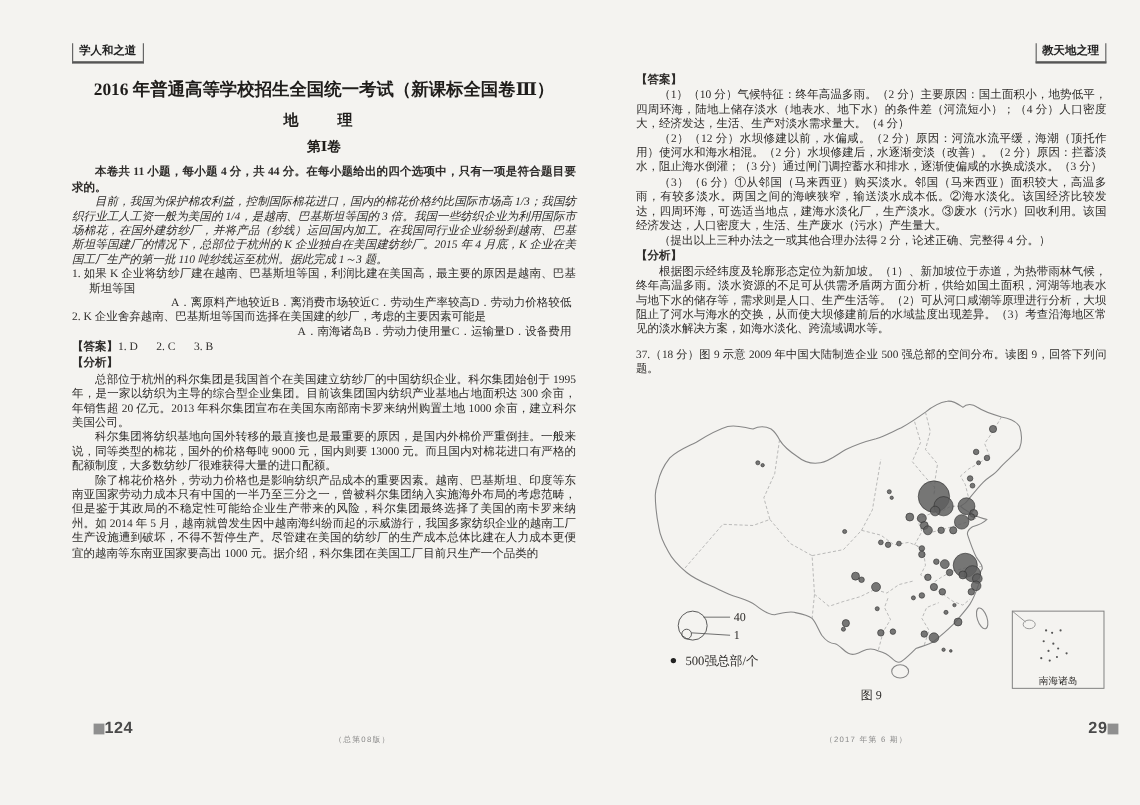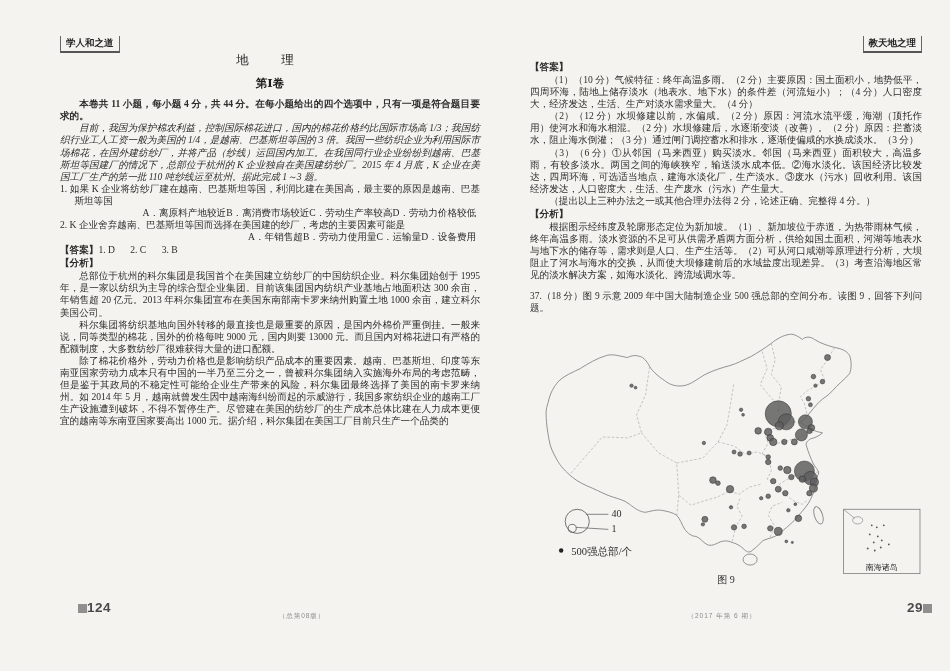--- a/index.html
+++ b/index.html
@@ -15,21 +15,21 @@
   .page-right{left:530px;width:392px;}
   .header-tab{
     display:inline-block;
     font-family:"Liberation Sans","DejaVu Sans",sans-serif;
     font-size:9.5px;font-weight:bold;color:#222;
     border-left:1px solid #666;border-right:1px solid #666;border-bottom:2px solid #555;
     padding:1px 5px 2px;
   }
   .tab-row-right{text-align:right;}
   .title{text-align:center;font-size:14.5px;font-weight:bold;margin:13px 0 9px;color:#1f1d1b;}
-  .subject{text-align:center;font-size:12.5px;font-weight:normal;letter-spacing:10px;margin-bottom:7px;color:#1f1d1b;}
+  .subject{text-align:center;font-size:12.5px;font-weight:bold;letter-spacing:10px;margin-bottom:7px;color:#1f1d1b;}
   .section{text-align:center;font-size:11.5px;font-weight:bold;margin-bottom:8px;color:#1f1d1b;}
   .para{text-indent:2em;text-align:justify;margin:0;}
   .bold{font-weight:bold;}
   .material{font-style:italic;}
   .q-stem{padding-left:1.5em;text-indent:-1.5em;text-align:justify;margin:0;}
   .opts{display:flex;justify-content:flex-end;padding-left:1.5em;padding-right:.4em;margin:0;}
   .answers-line{margin:1px 0;}
   .label-b{font-weight:bold;}
   .ans-gap{display:inline-block;width:1.6em;}
   .q37{font-size:9.4px;margin-top:10px;text-align:justify;}
@@ -48,38 +48,39 @@
 </head>
 <body>
 
 <div class="spread">
 
   <div class="page page-left">
     <div>
       <span class="header-tab">学人和之道</span>
     </div>
 
+    <div class="title">2016 年普通高等学校招生全国统一考试（新课标全国卷Ⅲ）</div>
     <div class="subject">地　理</div>
     <div class="section">第Ⅰ卷</div>
 
     <p class="para bold">本卷共 11 小题，每小题 4 分，共 44 分。在每小题给出的四个选项中，只有一项是符合题目要求的。</p>
     <p class="para material">目前，我国为保护棉农利益，控制国际棉花进口，国内的棉花价格约比国际市场高 1/3；我国纺织行业工人工资一般为美国的 1/4，是越南、巴基斯坦等国的 3 倍。我国一些纺织企业为利用国际市场棉花，在国外建纺纱厂，并将产品（纱线）运回国内加工。在我国同行业企业纷纷到越南、巴基斯坦等国建厂的情况下，总部位于杭州的 K 企业独自在美国建纺纱厂。2015 年 4 月底，K 企业在美国工厂生产的第一批 110 吨纱线运至杭州。据此完成 1～3 题。</p>
 
     <p class="q-stem">1. 如果 K 企业将纺纱厂建在越南、巴基斯坦等国，利润比建在美国高，最主要的原因是越南、巴基斯坦等国</p>
     <p class="opts">
       <span>A．离原料产地较近</span>
       <span>B．离消费市场较近</span>
       <span>C．劳动生产率较高</span>
       <span>D．劳动力价格较低</span>
     </p>
 
     <p class="q-stem">2. K 企业舍弃越南、巴基斯坦等国而选择在美国建的纱厂，考虑的主要因素可能是</p>
 
     <p class="opts">
-      <span>A．年销售超</span>
+      <span>A．南海诸岛</span>
       <span>B．劳动力使用量</span>
       <span>C．运输量</span>
       <span>D．设备费用</span>
     </p>
 
     <p class="answers-line">
       <span class="label-b">【答案】</span><span>1. D</span><span class="ans-gap"></span><span>2. C</span><span class="ans-gap"></span><span>3. B</span>
     </p>
 
     <p class="answers-line label-b">【分析】</p>

